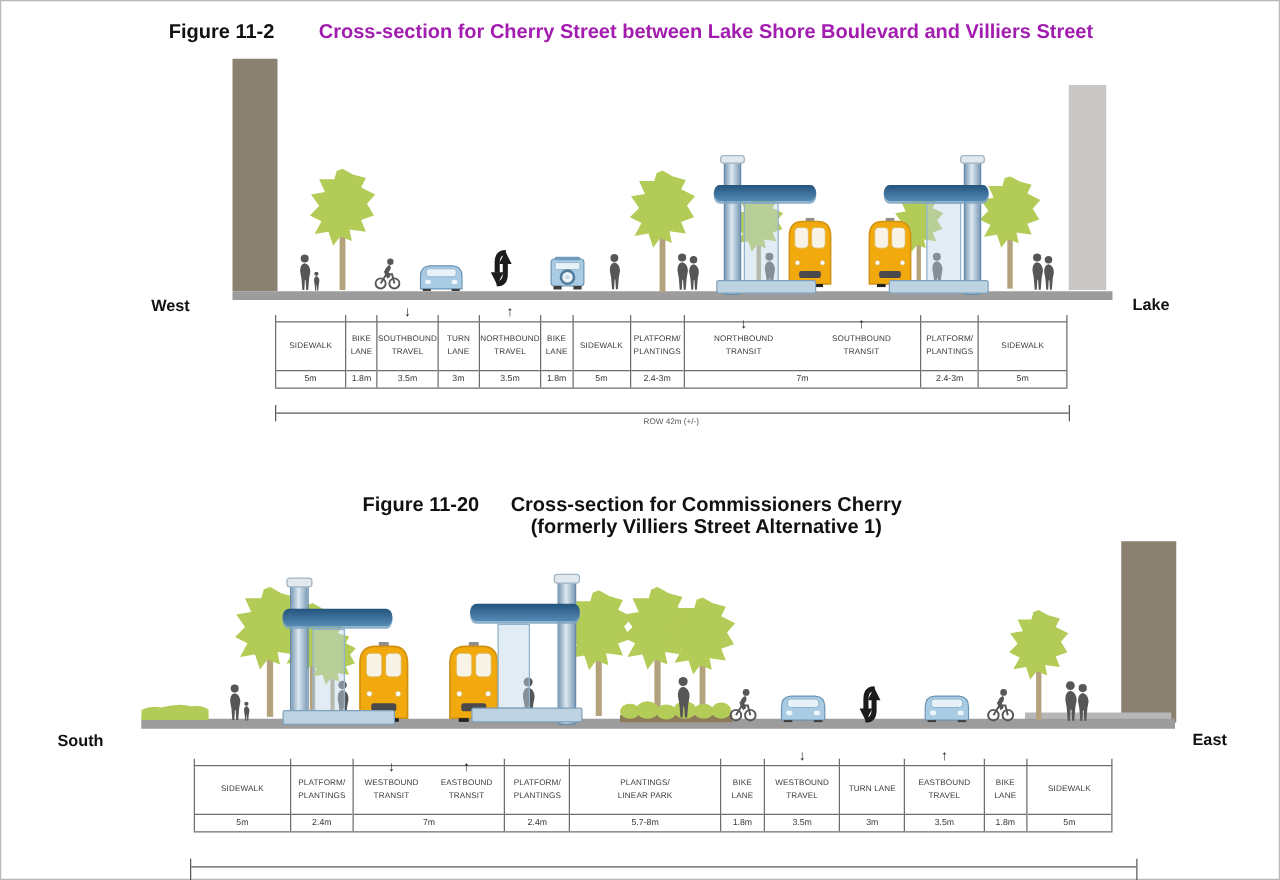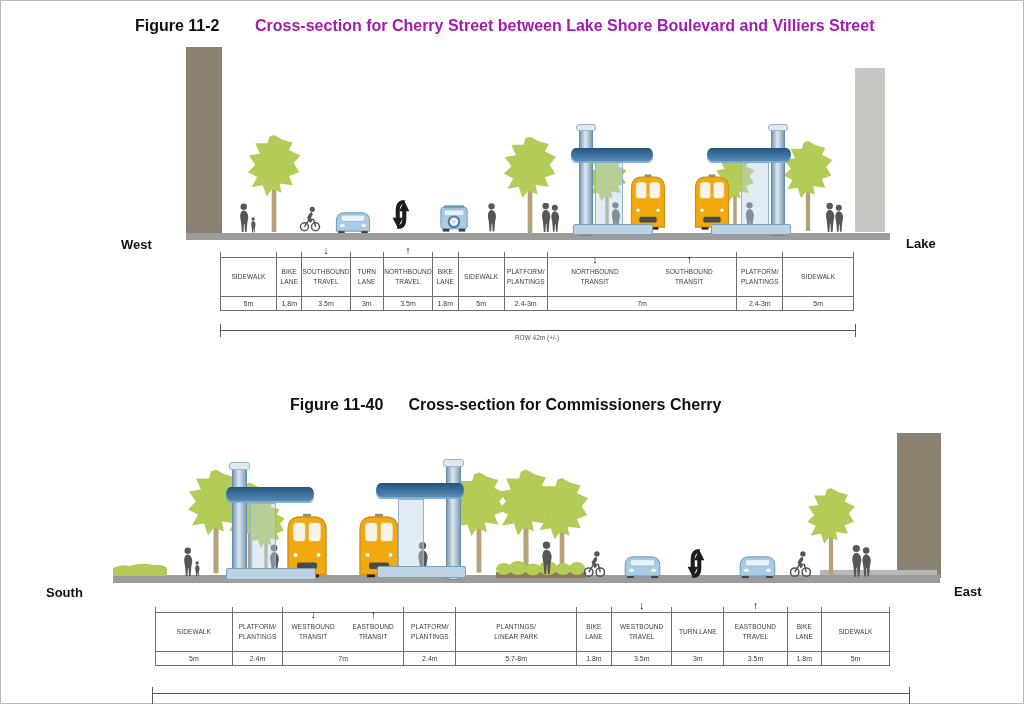--- a/index.html
+++ b/index.html
@@ -278,23 +278,24 @@
       <div class="lbl">
           <span class="lt">SIDEWALK</span>
         </div>
       <div class="dim">5m</div>
     </div>
   </div>
 
   <div class="rowline" style="left:220px;top:324px;width:634px;height:13px"></div>
   <div class="rowlabel" style="left:220px;top:334px;width:634px">ROW 42m (+/-)</div>
 
-  <span class="figlabel" style="left:290px;top:396px">Figure 11-40</span>
+  <span class="figlabel" style="left:290px;top:396px">Figure 11-20</span>
   <div class="titlestack" style="left:380px;top:396px;width:370px">
     <div>Cross-section for Commissioners Cherry</div>
+    <div>(formerly Villiers Street Alternative 1)</div>
   </div>
 
   <div class="bldg" style="left:897px;top:433px;width:44px;height:145px;background:var(--building_taupe)"></div>
   <div class="walkblock" style="left:820px;top:570px;width:117px;height:6px"></div>
   <div class="ground" style="left:113px;top:575px;width:827px;height:8px"></div>
   <svg class="hedge" style="left:113px;top:562px;width:54px;height:14px" viewBox="0 0 54 14">
       <use href="#sym-hedge"></use>
     </svg>
 
   <span class="dirlabel" style="left:46px;top:560px">South</span>

